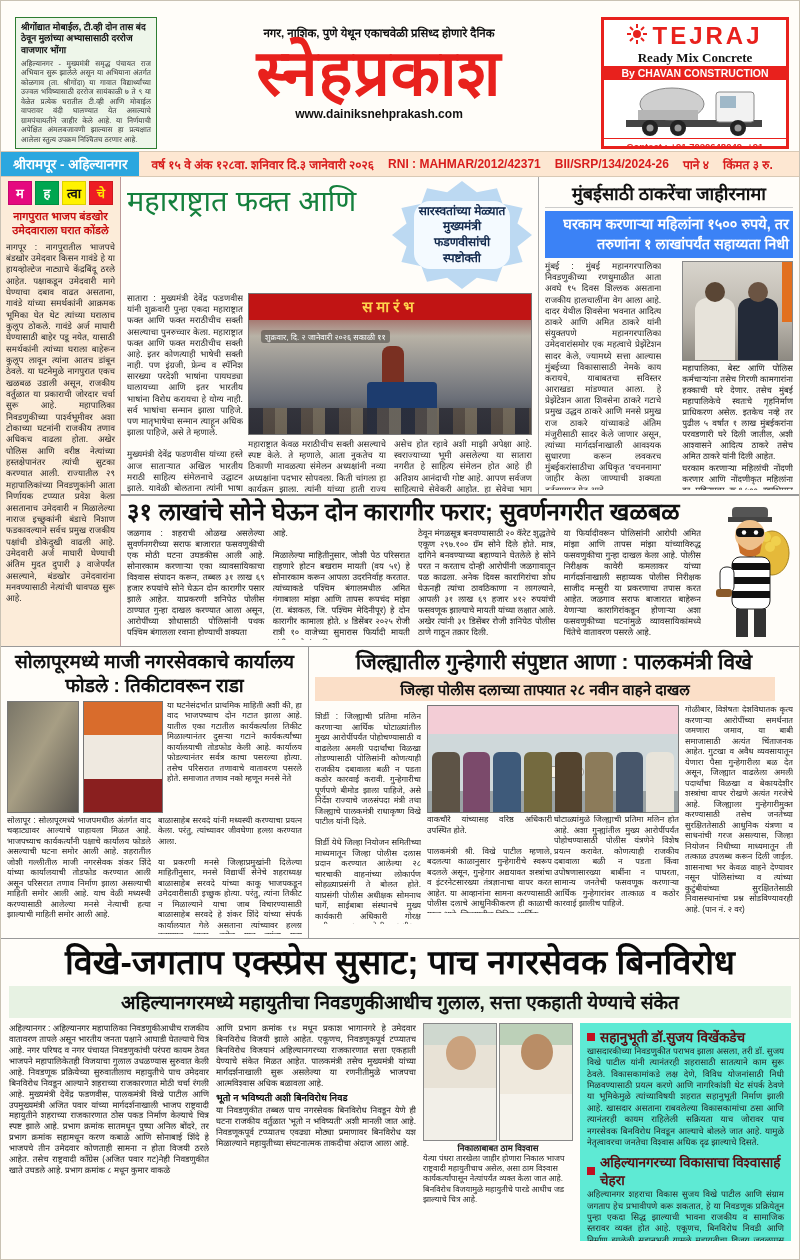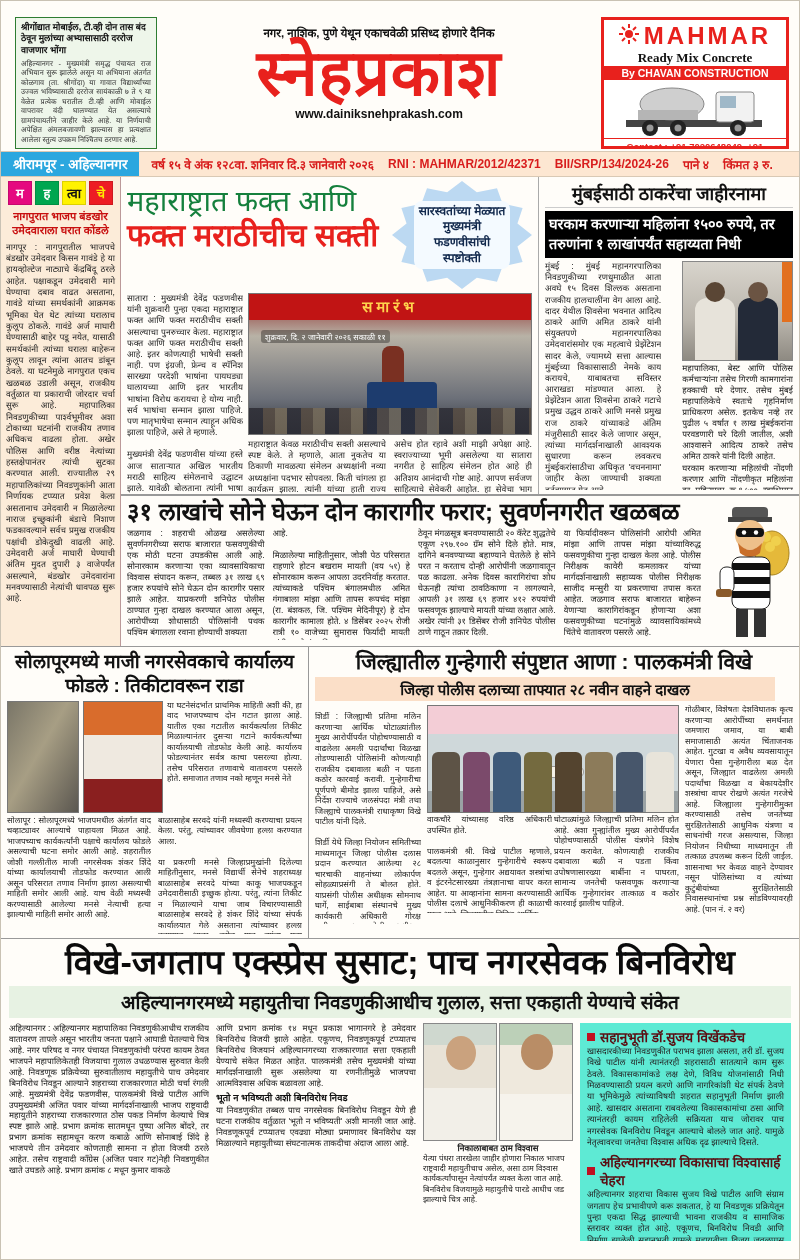--- a/index.html
+++ b/index.html
@@ -52,36 +52,36 @@
   .leadtop { display:flex; height:318px; border-bottom:1px solid #999; }
   .lead { width:418px; flex:none; padding:4px 6px; border-right:1px solid #aaa; overflow:hidden; }
   .lead-headrow { display:flex; gap:4px; }
   .lead-heads { flex:1; padding-top:4px; }
   .lh-black { font-size:29px; font-weight:normal; color:#15803d; line-height:1.15; }
   .lh-red { font-size:31px; font-weight:bold; color:#e8211d; line-height:1.15; }
   .starburst { width:140px; height:108px; flex:none; position:relative; display:flex; align-items:center; justify-content:center; }
   .burst-shape { position:absolute; inset:0;
     background:#bcd9f2;
     clip-path:polygon(100% 50%,89.6% 60.6%,93.3% 75%,79% 79%,75% 93.3%,60.6% 89.6%,50% 100%,39.4% 89.6%,25% 93.3%,21% 79%,6.7% 75%,10.4% 60.6%,0% 50%,10.4% 39.4%,6.7% 25%,21% 21%,25% 6.7%,39.4% 10.4%,50% 0%,60.6% 10.4%,75% 6.7%,79% 21%,93.3% 25%,89.6% 39.4%); }
-  .burst-inner { position:relative; width:96px; text-align:center; font-weight:bold; font-size:12px; color:#12294d; line-height:1.3; background:#f4faff; padding:3px 4px; border-radius:8px; }
+  .burst-inner { position:relative; width:96px; text-align:center; font-weight:bold; font-size:12px; color:#12294d; line-height:1.3; background:#f4faff; padding:3px 4px; border-radius:16px; }
   .lead-mid { display:flex; gap:5px; margin-top:4px; }
   .lead-col1 { width:116px; flex:none; font-size:8.6px; line-height:1.3; color:#222; height:208px; overflow:hidden; }
   .lead-photo { flex:1; height:142px; background:linear-gradient(#8a2020,#b8b2a6 30%,#6b6f78 75%,#33373f); border:1px solid #777; position:relative; overflow:hidden; }
   .lp-banner { position:absolute; top:0; left:0; right:0; height:26px; background:#c11414; color:#ffd34d; font-weight:bold; text-align:center; font-size:15px; line-height:26px; letter-spacing:4px; }
   .lp-board { position:absolute; top:36px; left:12px; color:#fff; font-size:8px; background:#00000055; padding:1px 4px; border-radius:3px; }
   .lp-podium { position:absolute; bottom:0; left:42%; width:70px; height:52px; background:#1d3c6e; border-radius:4px 4px 0 0; }
   .lp-speaker { position:absolute; bottom:46px; left:47%; width:22px; height:42px; background:#7a3022; border-radius:8px 8px 2px 2px; }
   .lp-crowd { position:absolute; bottom:0; left:0; right:0; height:26px;
     background:repeating-linear-gradient(90deg,#2c2c34 0 14px,#554a40 14px 26px,#756a58 26px 38px); opacity:.85; }
   .lead-cols { display:flex; gap:8px; margin-top:4px; }
   .lead-cols > div { flex:1; font-size:8.6px; line-height:1.3; color:#222; height:56px; overflow:hidden; }
 
   .mumbai { flex:1; padding:4px 6px; overflow:hidden; display:flex; flex-direction:column; min-width:0; }
   .mum-kicker { font-size:18px; font-weight:bold; color:#111; text-align:center; border-bottom:1px solid #ccc; padding-bottom:2px; }
-  .mum-redbox { background:#000000; color:#fff; font-weight:bold; font-size:14.5px; text-align:left; line-height:1.35; padding:4px 4px; margin:3px 0; }
+  .mum-redbox { background:#3b82f6; color:#fff; font-weight:bold; font-size:14.5px; text-align:right; line-height:1.35; padding:4px 4px; margin:3px 0; }
   .mum-content { display:flex; gap:21px; flex:1; min-height:0; }
   .mum-body { flex:1.05; font-size:8.6px; line-height:1.3; color:#222; overflow:hidden; }
   .mum-right { flex:1; display:flex; flex-direction:column; min-width:0; }
   .mum-photo { height:100px; background:linear-gradient(#d8d4cc,#b9b4ab 60%,#8e8a82); border:1px solid #888; position:relative; flex:none; overflow:hidden;}
   .mum-man { position:absolute; bottom:0; width:40px; height:62px; background:#3c4250; border-radius:12px 12px 0 0; }
   .mum-man.m1 { left:12px; background:#e7e3da; } .mum-man.m1::before{ content:""; position:absolute; top:-16px; left:10px; width:20px; height:20px; border-radius:50%; background:#5a4635;}
   .mum-man.m2 { right:14px; background:#232a38;} .mum-man.m2::before{ content:""; position:absolute; top:-16px; left:10px; width:20px; height:20px; border-radius:50%; background:#6b5443;}
   .mum-flag { position:absolute; right:0; top:0; width:10px; height:60px; background:#e2701f; }
   .mum-caption { font-size:8.4px; line-height:1.3; color:#222; margin-top:2px; overflow:hidden; }
 
@@ -171,21 +171,21 @@
                 <line x1="10" y1="16" x2="10" y2="20"></line>
                 <line x1="0" y1="10" x2="4" y2="10"></line>
                 <line x1="16" y1="10" x2="20" y2="10"></line>
                 <line x1="3" y1="3" x2="6" y2="6"></line>
                 <line x1="14" y1="14" x2="17" y2="17"></line>
                 <line x1="17" y1="3" x2="14" y2="6"></line>
                 <line x1="6" y1="14" x2="3" y2="17"></line>
               </g>
             </svg>
         </span>
-        <span class="ad-brand">MAHMAR</span>
+        <span class="ad-brand">TEJRAJ</span>
       </div>
       <div class="ad-line1">Ready Mix Concrete</div>
       <div class="ad-line2">By CHAVAN CONSTRUCTION</div>
       <div class="ad-truck">
         <svg width="150" height="58" viewBox="0 0 150 58">
           <rect x="6" y="40" width="136" height="7" fill="#444"></rect>
           <ellipse cx="52" cy="24" rx="32" ry="16" fill="#cfcfcf" stroke="#888"></ellipse>
           <rect x="18" y="30" width="60" height="10" fill="#b5b5b5"></rect>
           <rect x="96" y="12" width="38" height="30" rx="3" fill="#f2f2f2" stroke="#888"></rect>
           <rect x="100" y="16" width="16" height="12" fill="#9fb8c8"></rect>
@@ -225,21 +225,20 @@
       <div class="sb-body jt">नागपूर : नागपुरातील भाजपचे बंडखोर उमेदवार किसन गावंडे हे या हायव्होल्टेज नाट्याचे केंद्रबिंदू ठरले आहेत. पक्षाकडून उमेदवारी मागे घेण्याचा दबाव वाढत असताना, गावंडे यांच्या समर्थकांनी आक्रमक भूमिका घेत थेट त्यांच्या घरालाच कुलूप ठोकले. गावंडे अर्ज माघारी घेण्यासाठी बाहेर पडू नयेत, यासाठी समर्थकांनी त्यांच्या घराला बाहेरून कुलूप लावून त्यांना आतच डांबून ठेवले. या घटनेमुळे नागपुरात एकच खळबळ उडाली असून, राजकीय वर्तुळात या प्रकाराची जोरदार चर्चा सुरू आहे. महापालिका निवडणुकीच्या पार्श्वभूमीवर अशा टोकाच्या घटनांनी राजकीय तणाव अधिकच वाढला होता. अखेर पोलिस आणि वरीष्ठ नेत्यांच्या हस्तक्षेपानंतर त्यांची सुटका करण्यात आली. राज्यातील २९ महापालिकांच्या निवडणुकांनी आता निर्णायक टप्प्यात प्रवेश केला असतानाच उमेदवारी न मिळालेल्या नाराज इच्छुकांनी बंडाचे निशाण फडकावल्याने सर्वच प्रमुख राजकीय पक्षांची डोकेदुखी वाढली आहे. उमेदवारी अर्ज माघारी घेण्याची अंतिम मुदत दुपारी ३ वाजेपर्यंत असल्याने, बंडखोर उमेदवारांना मनवण्यासाठी नेत्यांची धावपळ सुरू आहे.</div>
     </div>
 
     <div class="leadwrap">
       <div class="leadtop">
 
         <div class="lead">
           <div class="lead-headrow">
             <div class="lead-heads">
               <div class="lh-black">महाराष्ट्रात फक्त आणि</div>
-              <div class="lh-red">फक्त मराठीचीच सक्ती</div>
             </div>
             <div class="starburst">
               <div class="burst-shape"></div>
               <div class="burst-inner">सारस्वतांच्या मेळ्यात मुख्यमंत्री फडणवीसांची स्पष्टोक्ती</div>
             </div>
           </div>
           <div class="lead-mid">
             <div class="lead-col1 jt">सातारा : मुख्यमंत्री देवेंद्र फडणवीस यांनी शुक्रवारी पुन्हा एकदा महाराष्ट्रात फक्त आणि फक्त मराठीचीच सक्ती असल्याचा पुनरुच्चार केला. महाराष्ट्रात फक्त आणि फक्त मराठीचीच सक्ती आहे. इतर कोणत्याही भाषेची सक्ती नाही. पण इंग्रजी, फ्रेन्च व स्पॅनिश सारख्या परदेशी भाषांना पायघड्या घालायच्या आणि इतर भारतीय भाषांना विरोध करायचा हे योग्य नाही. सर्व भाषांचा सन्मान झाला पाहिजे. पण मातृभाषेचा सन्मान त्याहून अधिक झाला पाहिजे, असे ते म्हणाले.
 
 मुख्यमंत्री देवेंद्र फडणवीस यांच्या हस्ते आज साताऱ्यात अखिल भारतीय मराठी साहित्य संमेलनाचे उद्घाटन झाले. यावेळी बोलताना त्यांनी भाषा वाद, राजकारण, मराठी संस्कृती आदी विविध विषयांना हात घालत</div>

